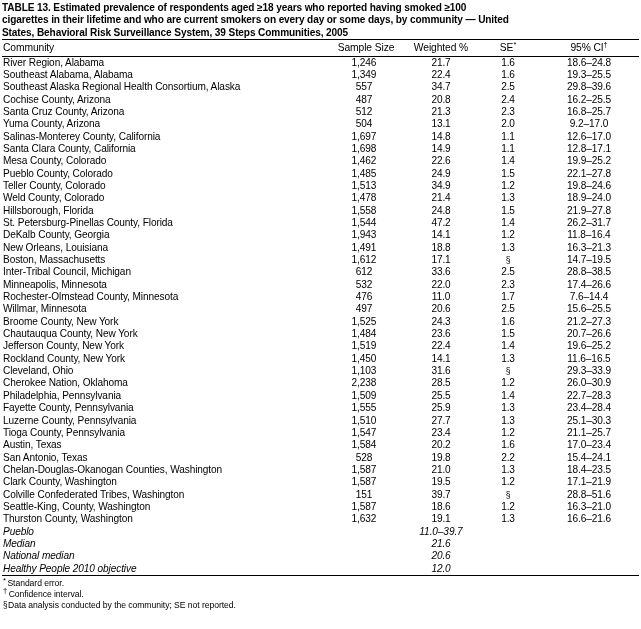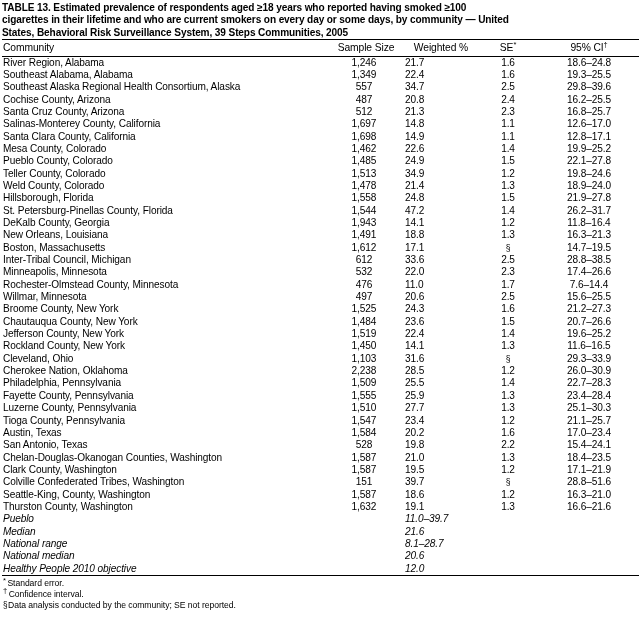--- a/index.html
+++ b/index.html
@@ -63,21 +63,21 @@
     line-height: 12.35px;
     vertical-align: baseline;
     white-space: nowrap;
     overflow: hidden;
   }
   tbody td.community-c {
     text-align: left;
     padding-left: 1px;
   }
   tbody td.sample-c   { text-align: center; padding-right: 4px;}
-  tbody td.weighted-c { }
+  tbody td.weighted-c { text-align: center; }
   tbody td.se-c       { text-align: center; }
   tbody td.ci-c       { text-align: center; }
 
   tbody tr.summary td {
     font-style: italic;
   }
 
   tr.bottom-rule td {
     border-bottom: 1.6px solid #000;
     height: 0;
@@ -168,20 +168,27 @@
           <td class="ci-c">16.2–25.5</td>
         </tr>
         <tr>
           <td class="community-c">Santa Cruz County, Arizona</td>
           <td class="sample-c">512</td>
           <td class="weighted-c">21.3</td>
           <td class="se-c">2.3</td>
           <td class="ci-c">16.8–25.7</td>
         </tr>
         <tr>
+          <td class="community-c">Yuma County, Arizona</td>
+          <td class="sample-c">504</td>
+          <td class="weighted-c">13.1</td>
+          <td class="se-c">2.0</td>
+          <td class="ci-c">9.2–17.0</td>
+        </tr>
+        <tr>
           <td class="community-c">Salinas-Monterey County, California</td>
           <td class="sample-c">1,697</td>
           <td class="weighted-c">14.8</td>
           <td class="se-c">1.1</td>
           <td class="ci-c">12.6–17.0</td>
         </tr>
         <tr>
           <td class="community-c">Santa Clara County, California</td>
           <td class="sample-c">1,698</td>
           <td class="weighted-c">14.9</td>
@@ -406,27 +413,20 @@
           <td class="ci-c"></td>
         </tr>
         <tr class="summary">
           <td class="community-c">Median</td>
           <td class="sample-c"></td>
           <td class="weighted-c">21.6</td>
           <td class="se-c"></td>
           <td class="ci-c"></td>
         </tr>
         <tr class="summary">
-          <td class="community-c">National range</td>
-          <td class="sample-c"></td>
-          <td class="weighted-c">8.1–28.7</td>
-          <td class="se-c"></td>
-          <td class="ci-c"></td>
-        </tr>
-        <tr class="summary">
           <td class="community-c">National median</td>
           <td class="sample-c"></td>
           <td class="weighted-c">20.6</td>
           <td class="se-c"></td>
           <td class="ci-c"></td>
         </tr>
         <tr class="summary">
           <td class="community-c">Healthy People 2010 objective</td>
           <td class="sample-c"></td>
           <td class="weighted-c">12.0</td>

